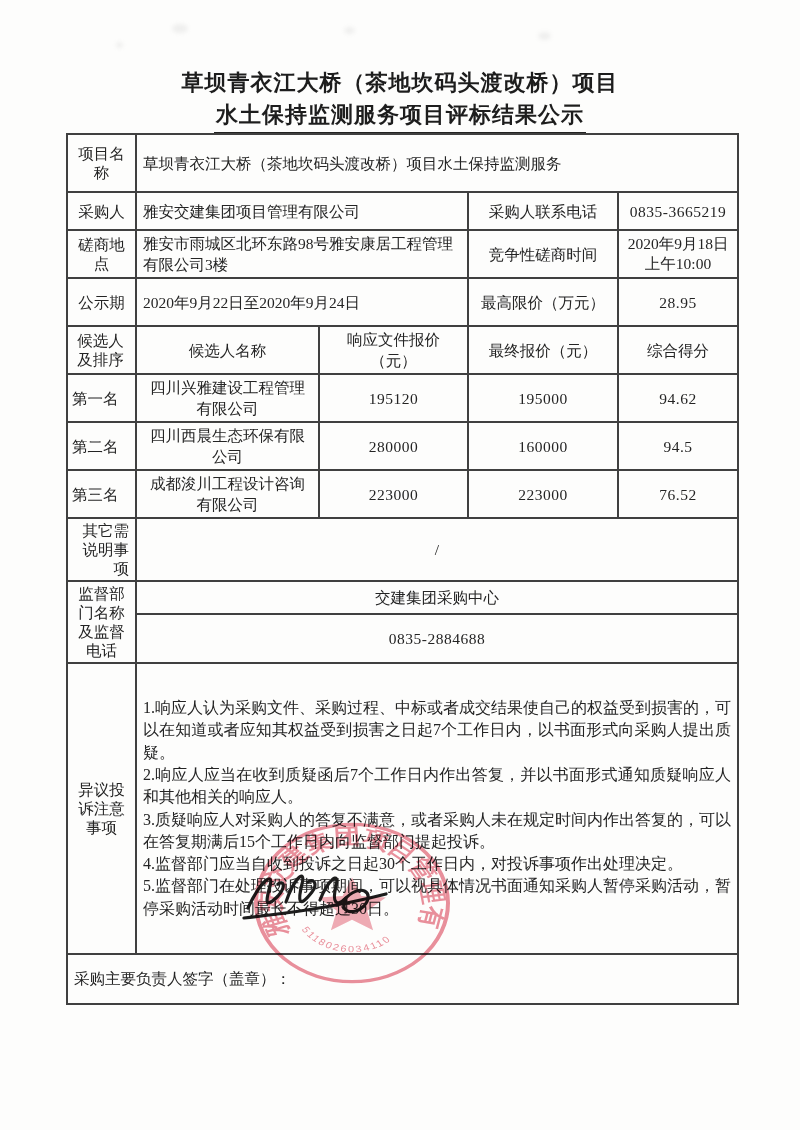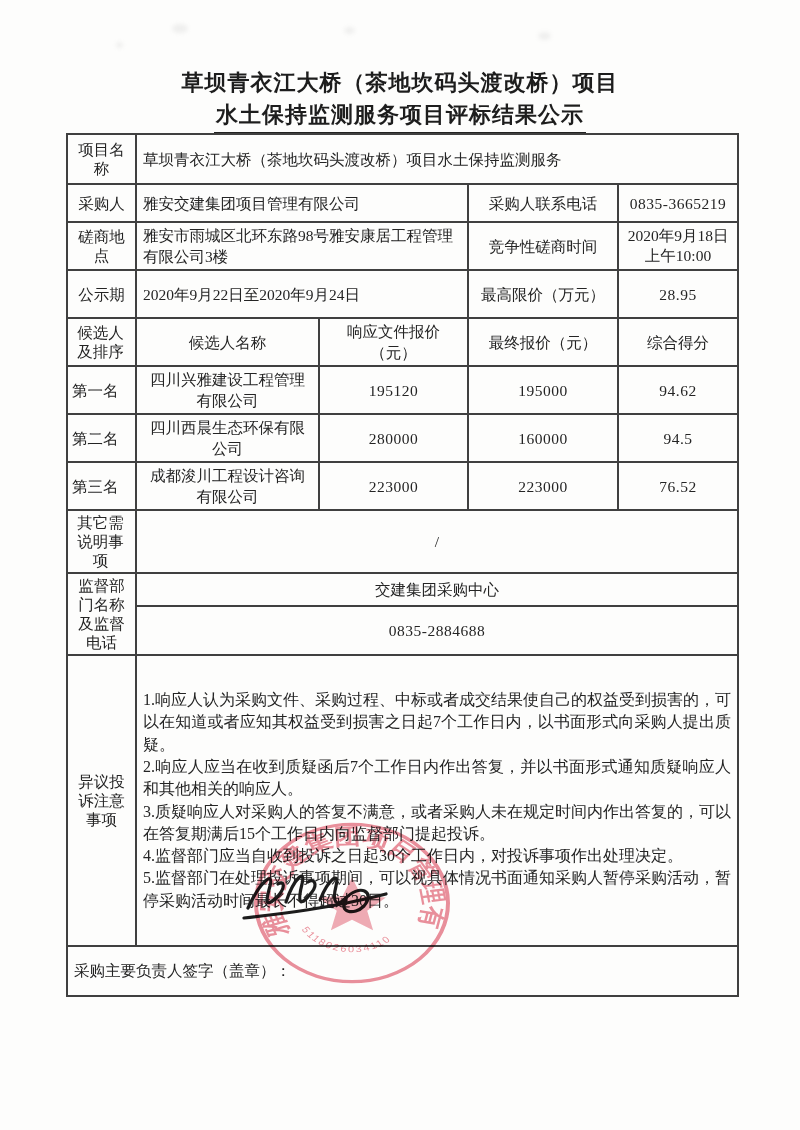--- a/index.html
+++ b/index.html
@@ -73,21 +73,21 @@
   <table class="main">
     <colgroup>
       <col style="width:69px">
         <col style="width:183px">
         <col style="width:149px">
       <col style="width:150px">
         <col style="width:120px">
     </colgroup>
     <tbody>
 
-      <tr style="height:50px">
+      <tr style="height:58px">
         <td class="lbl">项目名称</td>
         <td class="val-left top-align" colspan="4">草坝青衣江大桥（茶地坎码头渡改桥）项目水土保持监测服务</td>
       </tr>
 
       <tr style="height:38px">
         <td class="lbl">采购人</td>
         <td class="val-left" colspan="2">雅安交建集团项目管理有限公司</td>
         <td class="lbl">采购人联系电话</td>
         <td class="val-center num">0835-3665219</td>
       </tr>
@@ -135,21 +135,21 @@
 
       <tr style="height:40px">
         <td class="lbl" style="text-align:left;padding-left:4px;">第三名</td>
         <td class="val-center">成都浚川工程设计咨询有限公司</td>
         <td class="val-center num">223000</td>
         <td class="val-center num">223000</td>
         <td class="val-center num">76.52</td>
       </tr>
 
       <tr style="height:38px">
-        <td class="lbl" style="text-align:center;padding-left:4px;">其它需说明事项</td>
+        <td class="lbl" style="text-align:right;padding-left:4px;">其它需说明事项</td>
         <td class="val-center" colspan="4">/</td>
       </tr>
 
       <tr style="height:27px">
         <td class="lbl" rowspan="2">监督部门名称及监督电话</td>
         <td class="val-center" colspan="4">交建集团采购中心</td>
       </tr>
       <tr style="height:40px">
         <td class="val-center num" colspan="4">0835-2884688</td>
       </tr>

